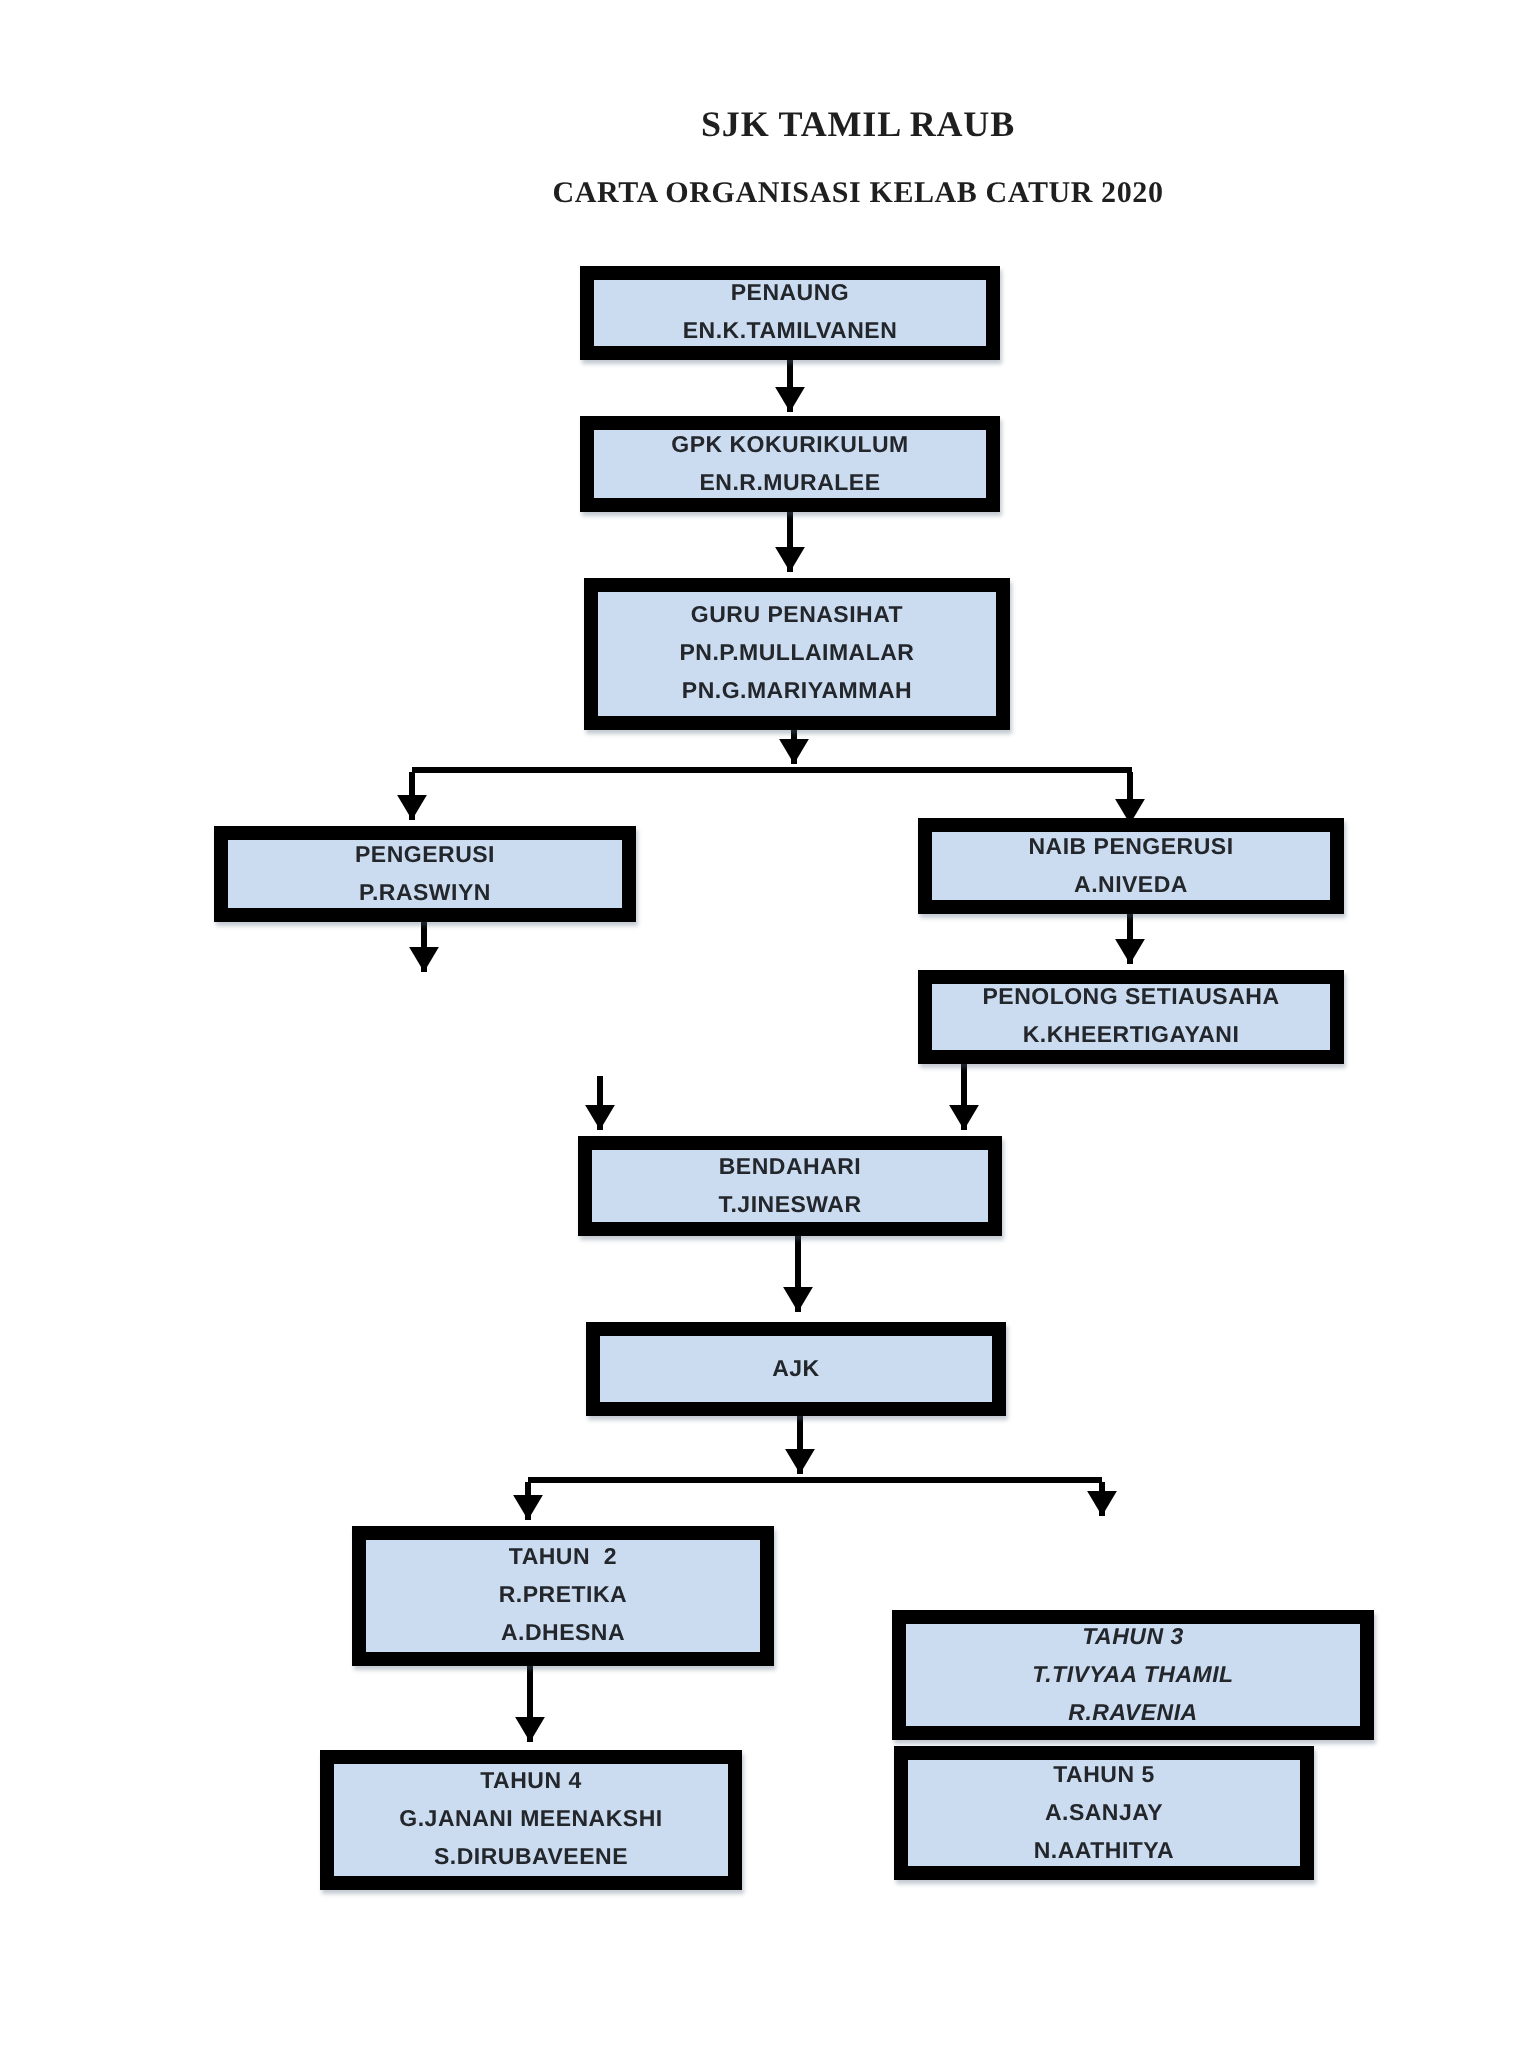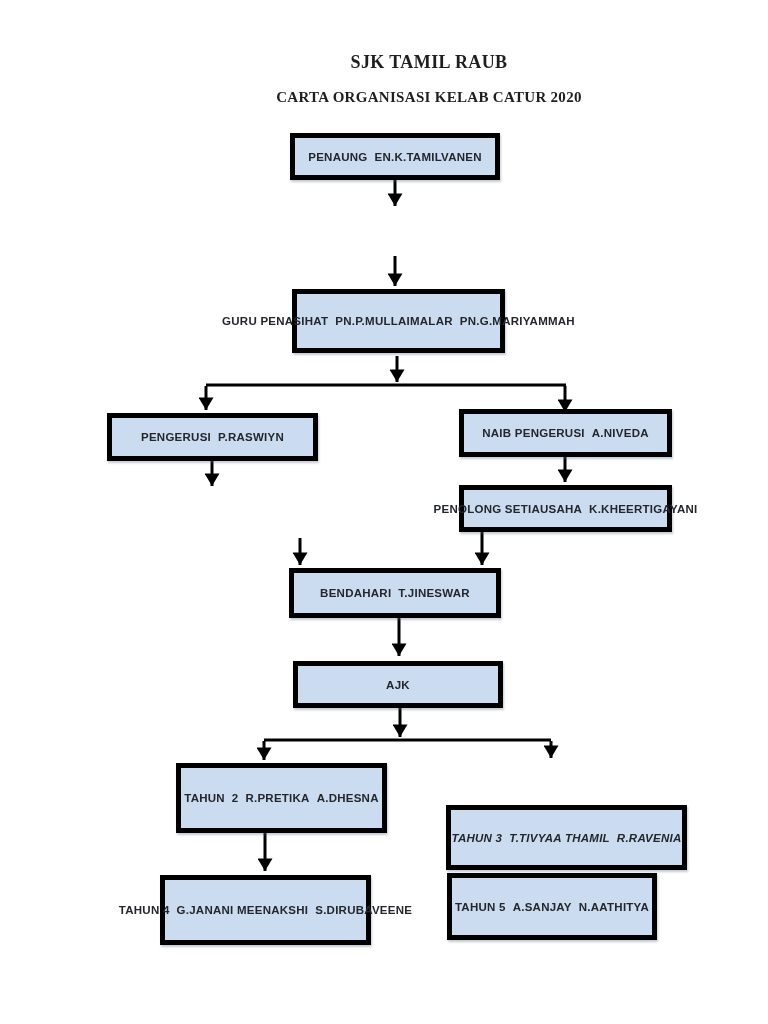--- a/index.html
+++ b/index.html
@@ -27,24 +27,24 @@
   .connectors {
     position: absolute;
     left: 0; top: 0;
     width: 768px; height: 1024px;
     pointer-events: none;
   }
   .node {
     position: absolute;
     box-sizing: border-box;
     background: #cbdcf0;
-    border: 5px solid #000000;
+    border: 7px solid #000000;
     box-shadow: 1px 2px 2px rgba(90,105,130,0.35);
     display: flex;
-    flex-direction: row;
+    flex-direction: column;
     justify-content: center;
     align-items: center;
     gap: 7px;
     color: #23262b;
     font-weight: bold;
     font-size: 11.5px;
     letter-spacing: 0.25px;
     text-align: center;
   }
   .bline { white-space: pre; line-height: 12px; }
@@ -82,22 +82,26 @@
       <path d="M265 833 V871" marker-end="url(#ah)"></path>
       <path d="M553 826 V869" marker-end="url(#ah)"></path>
     </g>
   </svg>
 
   <div class="node" style="left:290px; top:133px; width:210px; height:47px;">
     <span class="bline">PENAUNG</span>
     <span class="bline">EN.K.TAMILVANEN</span>
   </div>
 
+  <div class="node" style="left:290px; top:208px; width:210px; height:48px;">
+    <span class="bline">GPK KOKURIKULUM</span>
+    <span class="bline">EN.R.MURALEE</span>
+  </div>
 
-  <div class="node" style="left:292px; top:289px; width:213px; height:64px;">
+  <div class="node" style="left:292px; top:289px; width:213px; height:76px;">
     <span class="bline">GURU PENASIHAT</span>
     <span class="bline">PN.P.MULLAIMALAR</span>
     <span class="bline">PN.G.MARIYAMMAH</span>
   </div>
 
   <div class="node" style="left:107px; top:413px; width:211px; height:48px;">
     <span class="bline">PENGERUSI</span>
     <span class="bline">P.RASWIYN</span>
   </div>
 

